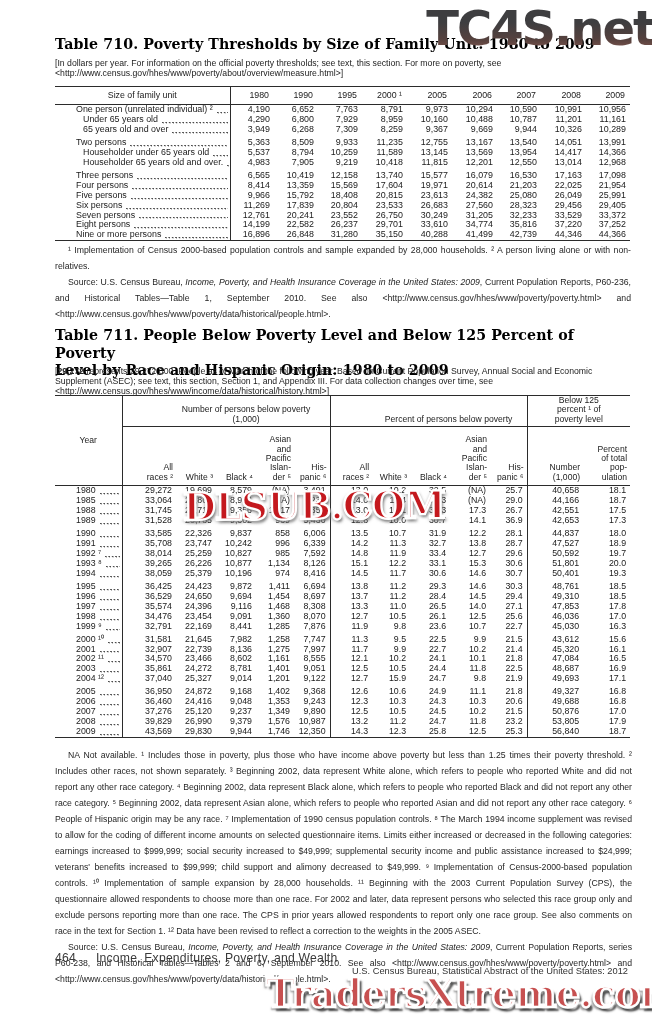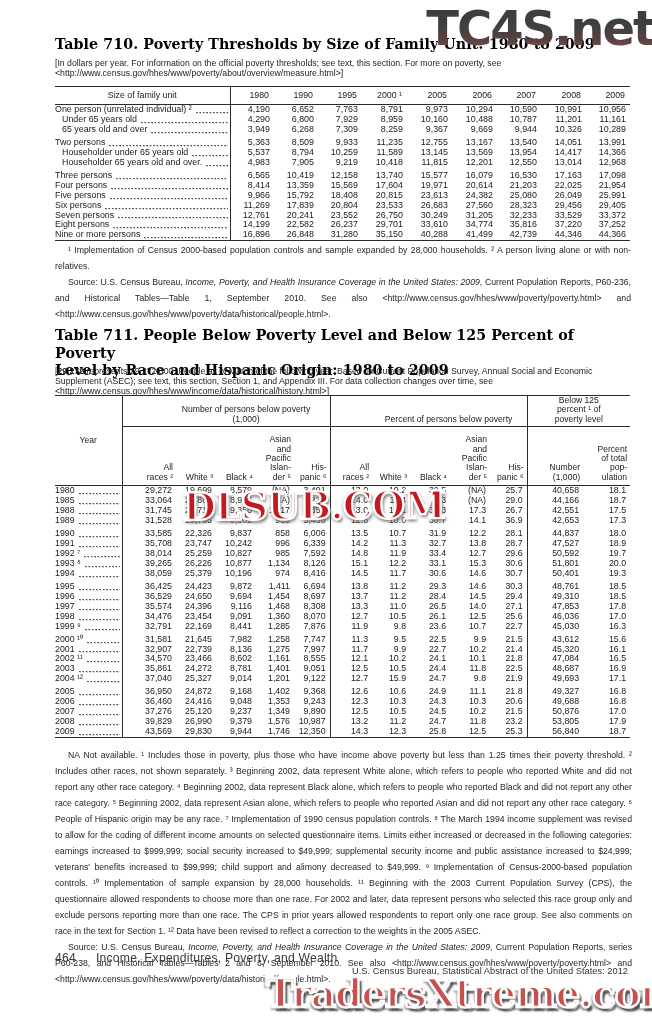--- a/index.html
+++ b/index.html
@@ -43,21 +43,21 @@
   .t711 thead th.yearh { text-align:center; vertical-align:middle; border-bottom:1px solid #2b2b2b; border-right:1px solid #2b2b2b; }
   .t711 thead tr.r2 th { height:59px; vertical-align:bottom; text-align:right; padding:0 3px 3px 0; border-bottom:1px solid #2b2b2b; }
   .t711 thead .vr { border-right:1px solid #2b2b2b;padding-left:40px; }
   .t711 td { font-size:8.8px; line-height:9.95px; vertical-align:bottom; }
   .t711 td.num { text-align:right; padding-right:4px; }
   .t711 td.brd { border-right:1px solid #2b2b2b; }
   .t711 .lblcell { border-right:1px solid #2b2b2b; }
   .t711 tr.gs td { padding-top:3px; }
 
   
-  .lblwrap { display:flex; align-items:flex-end; }
+  .lblwrap { display:flex; align-items:flex-end;margin-left:21px; }
   .lblwrap.ind { padding-left:7px; }
   .lbl { white-space:nowrap; }
   .leader { flex:1 1 auto; height:3px; margin:0 2px 1px 4px; min-width:4px;
     background-image:radial-gradient(circle at 1px 1.6px, #4c4c4c 0.8px, rgba(0,0,0,0) 1.05px);
     background-size:3.4px 3px; background-repeat:repeat-x; background-position:left bottom; }
 
   
   .footer-line { font-size:12.2px; color:#3a3a3a; letter-spacing:0.2px; }
   .footer-line .pgnum { margin-right:20px; }
   .census-line { font-size:9.3px; color:#333; }

